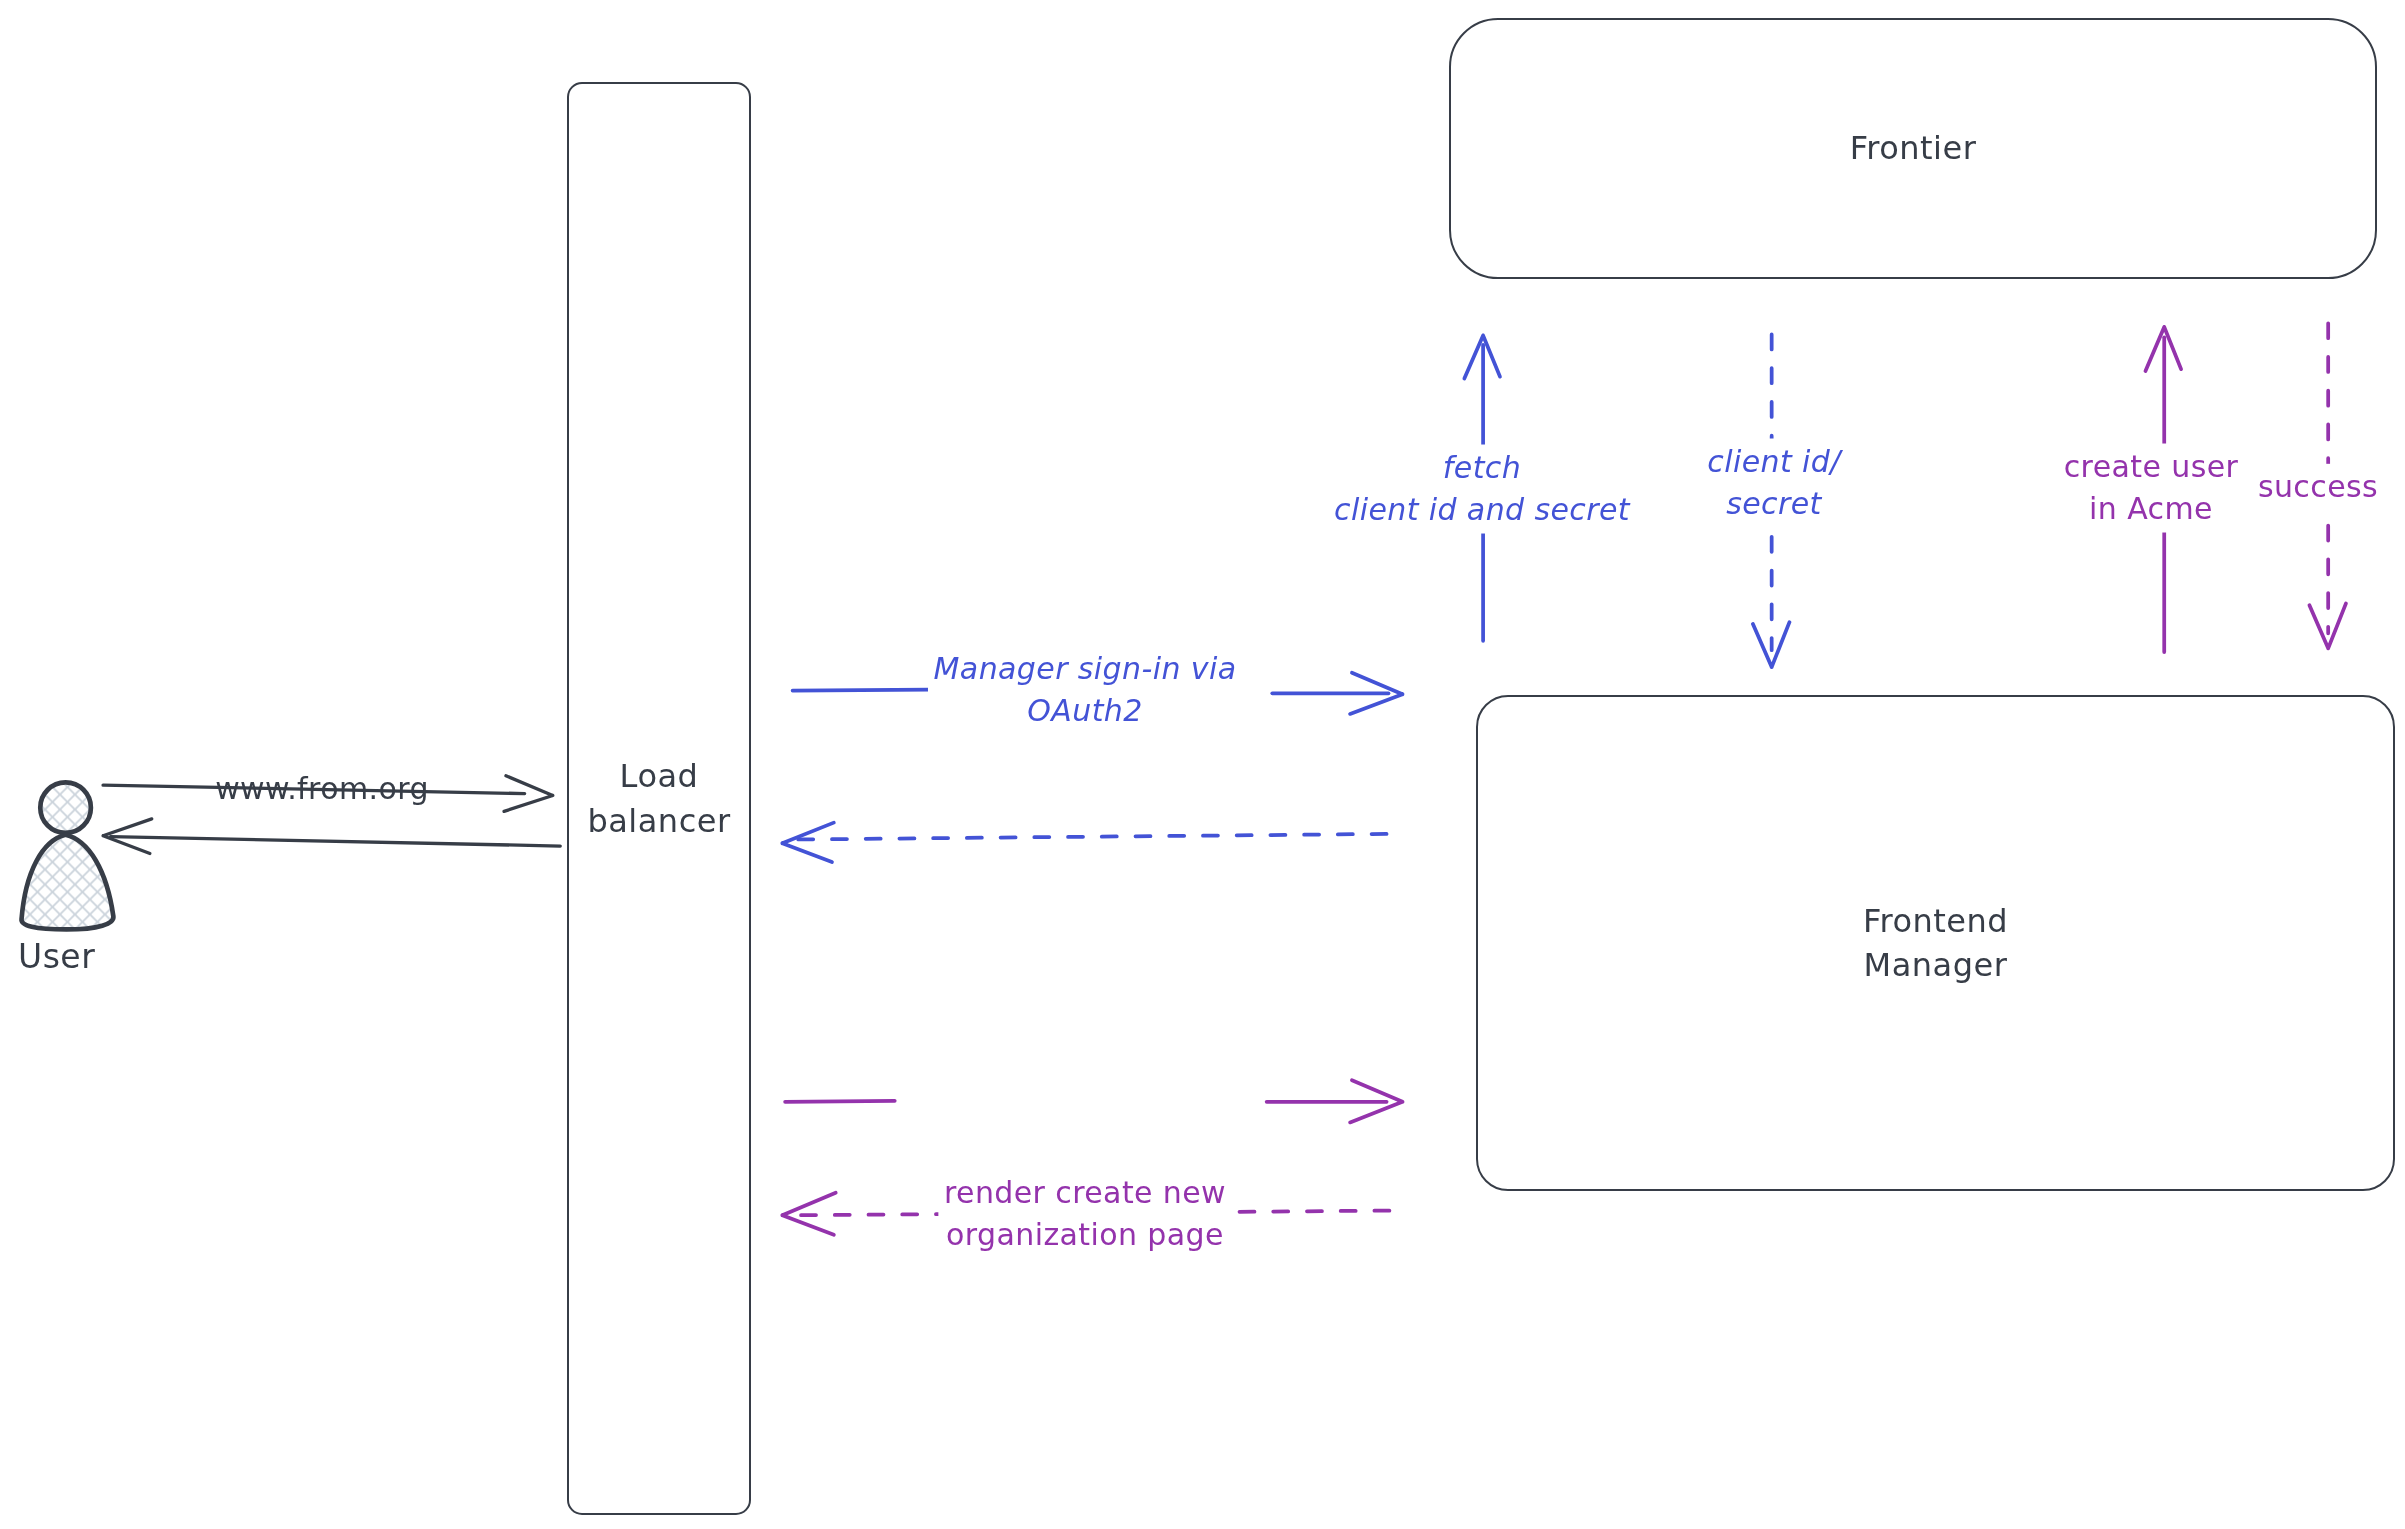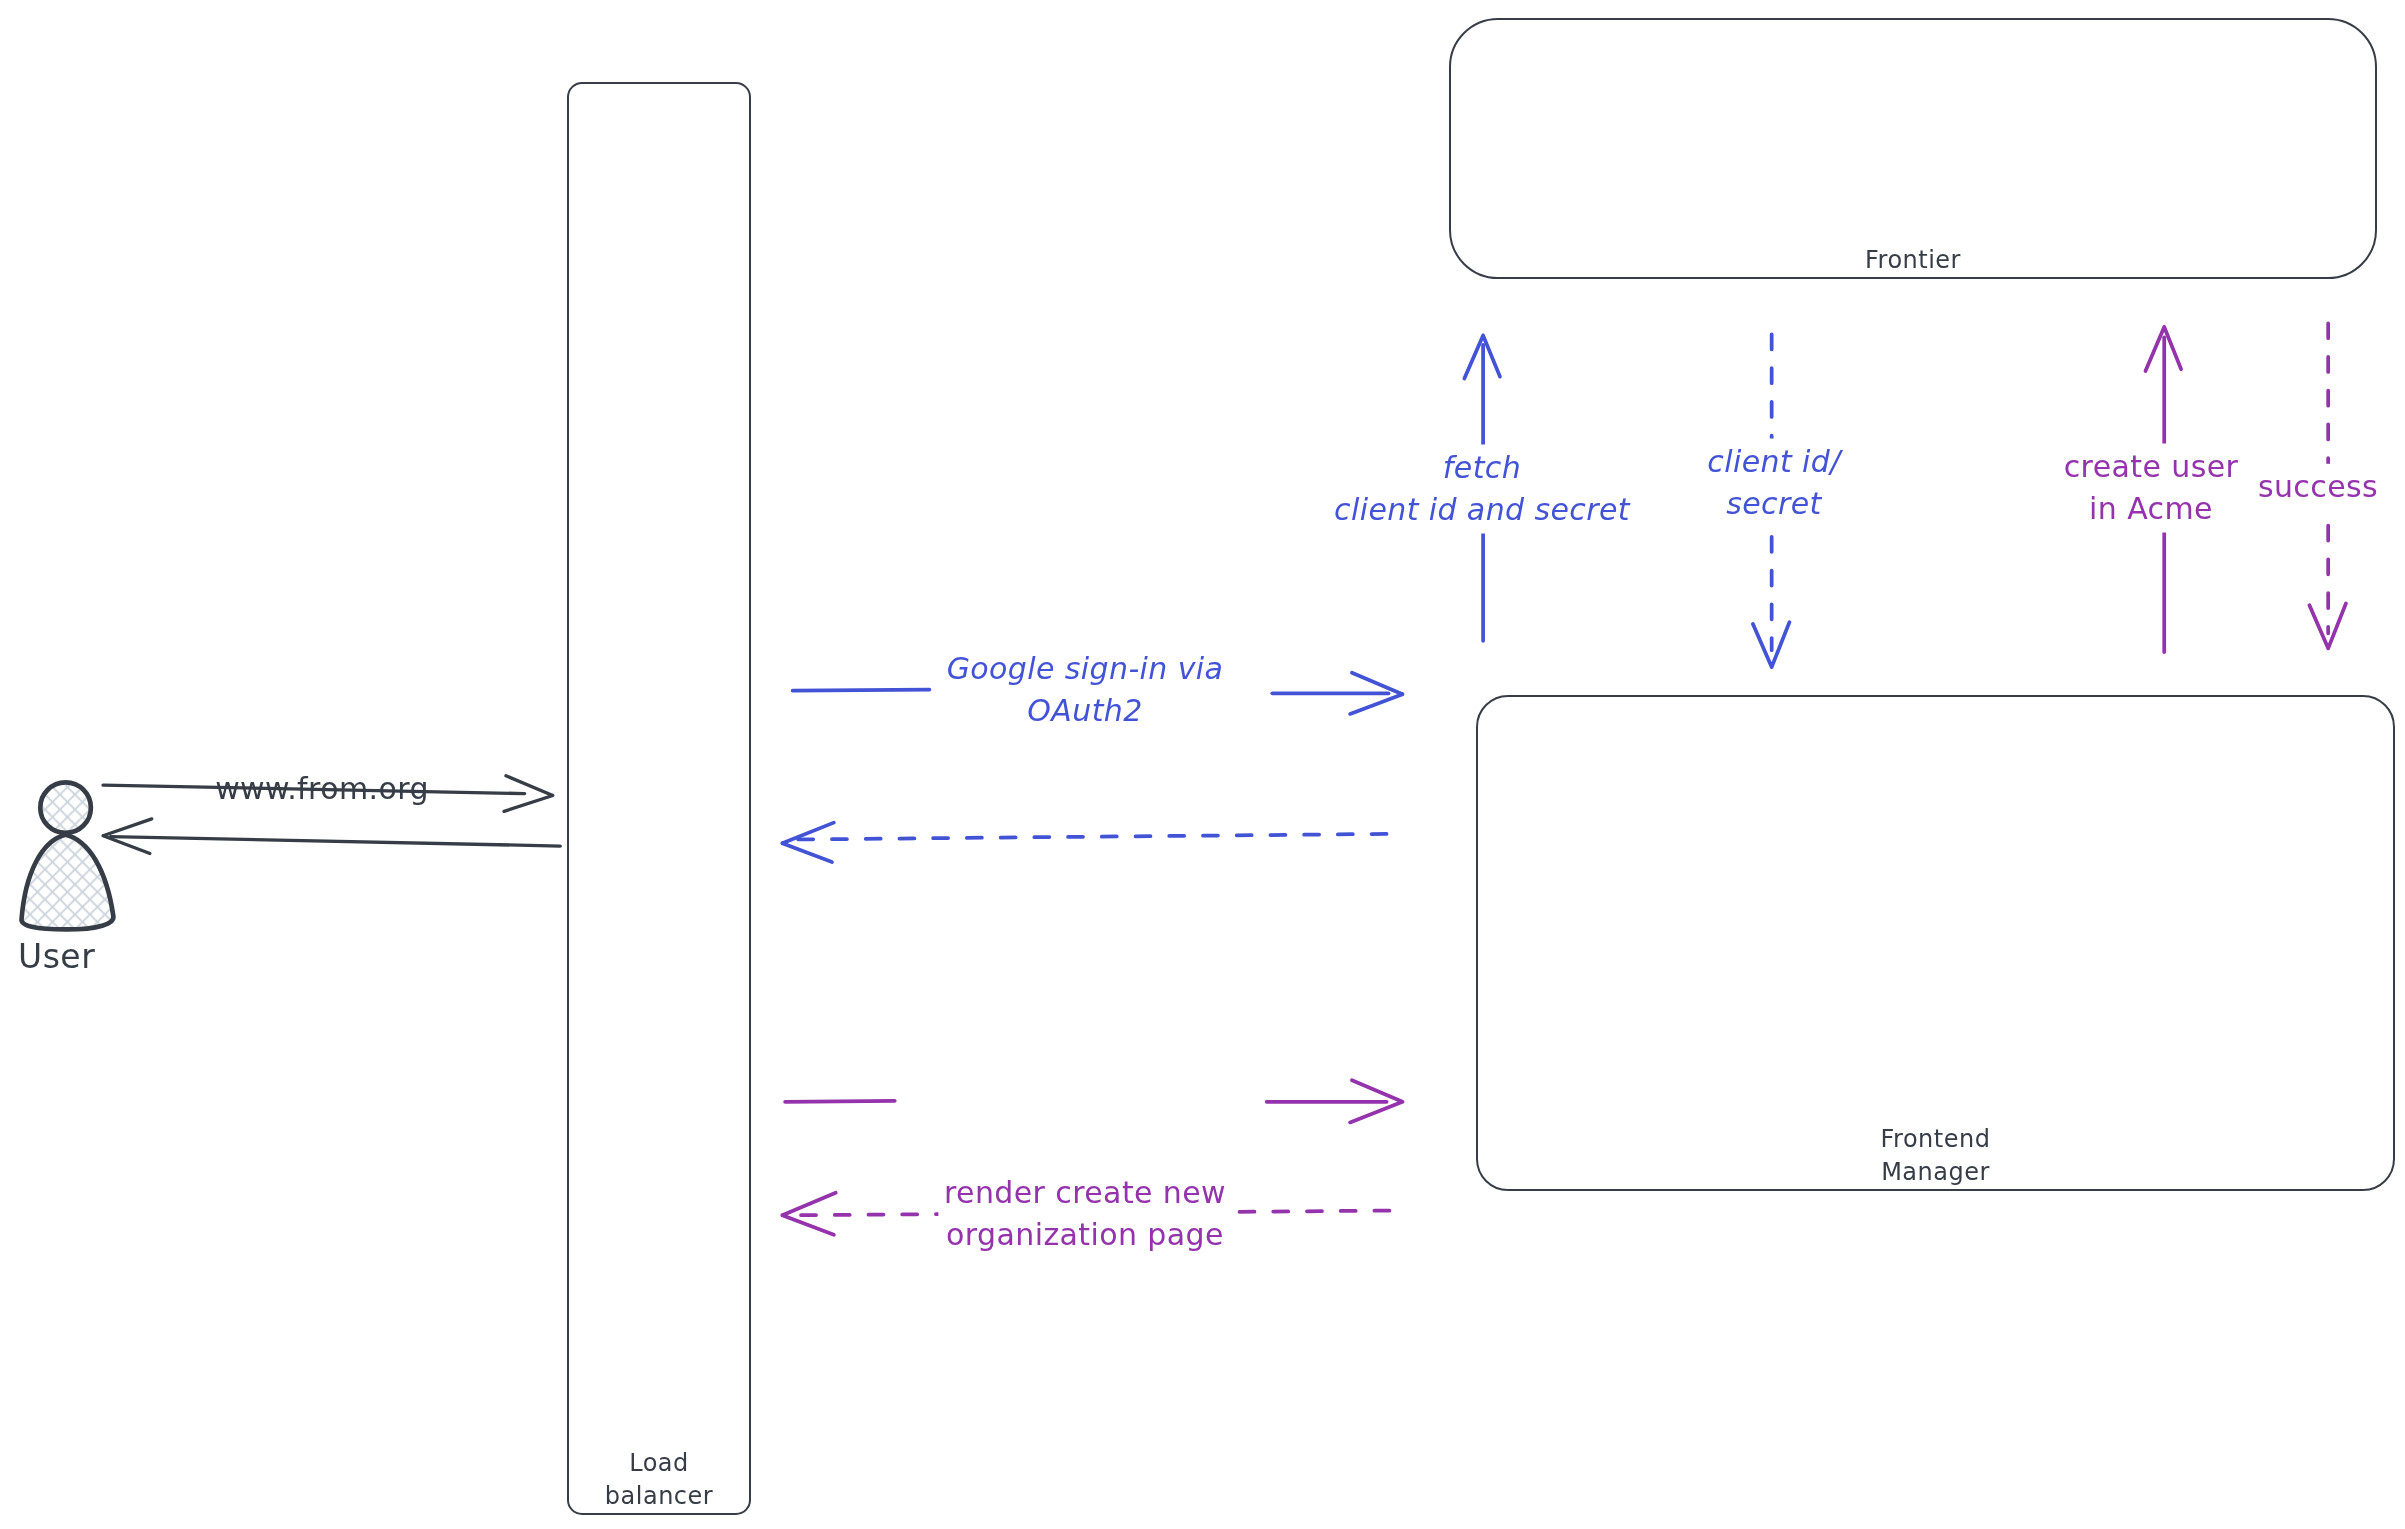--- a/index.html
+++ b/index.html
@@ -10,24 +10,24 @@
     font-family:"DejaVu Sans", sans-serif;
     overflow:hidden;
   }
   .node{
     position:absolute;
     background:#ffffff;
     border:2.8px solid var(--ink);
     display:flex;
     flex-direction:column;
     align-items:center;
-    justify-content:flex-end;
+    justify-content:center;
     box-sizing:border-box;
     color:var(--ink);
-    font-size:24px;
+    font-size:32px;
     line-height:1.38;
     text-align:center;
     letter-spacing:0.5px;
   }
   #load-balancer{left:567px;top:82px;width:184px;height:1433px;border-radius:15px;}
   #frontier{left:1449px;top:18px;width:928px;height:261px;border-radius:49px;}
   #frontend-manager{left:1476px;top:695px;width:919px;height:496px;border-radius:32px;}
   svg#wires{position:absolute;left:0;top:0;pointer-events:none;}
   .edge-label{
     position:absolute;
@@ -129,21 +129,21 @@
 
     <g stroke="var(--purple)" fill="none" stroke-width="4" stroke-linecap="round" stroke-linejoin="round">
       <path d="M 2485 345 L 2485 676" stroke-dasharray="16 20"></path>
       <path d="M 2485 692 L 2465 646 M 2485 692 L 2504 644"></path>
     </g>
   </svg>
 
   <div class="edge-label ink" style="left:322px;top:789px;">www.from.org</div>
 
   <div class="edge-label blue" style="left:1085px;top:690px;">
-    <div>Google sign-in via</div>
+    <div>Manager sign-in via</div>
     <div>OAuth2</div>
   </div>
 
 
 
   <div class="edge-label purple" style="left:1085px;top:1214px;">
     <div>render create new</div>
     <div>organization page</div>
   </div>
 

